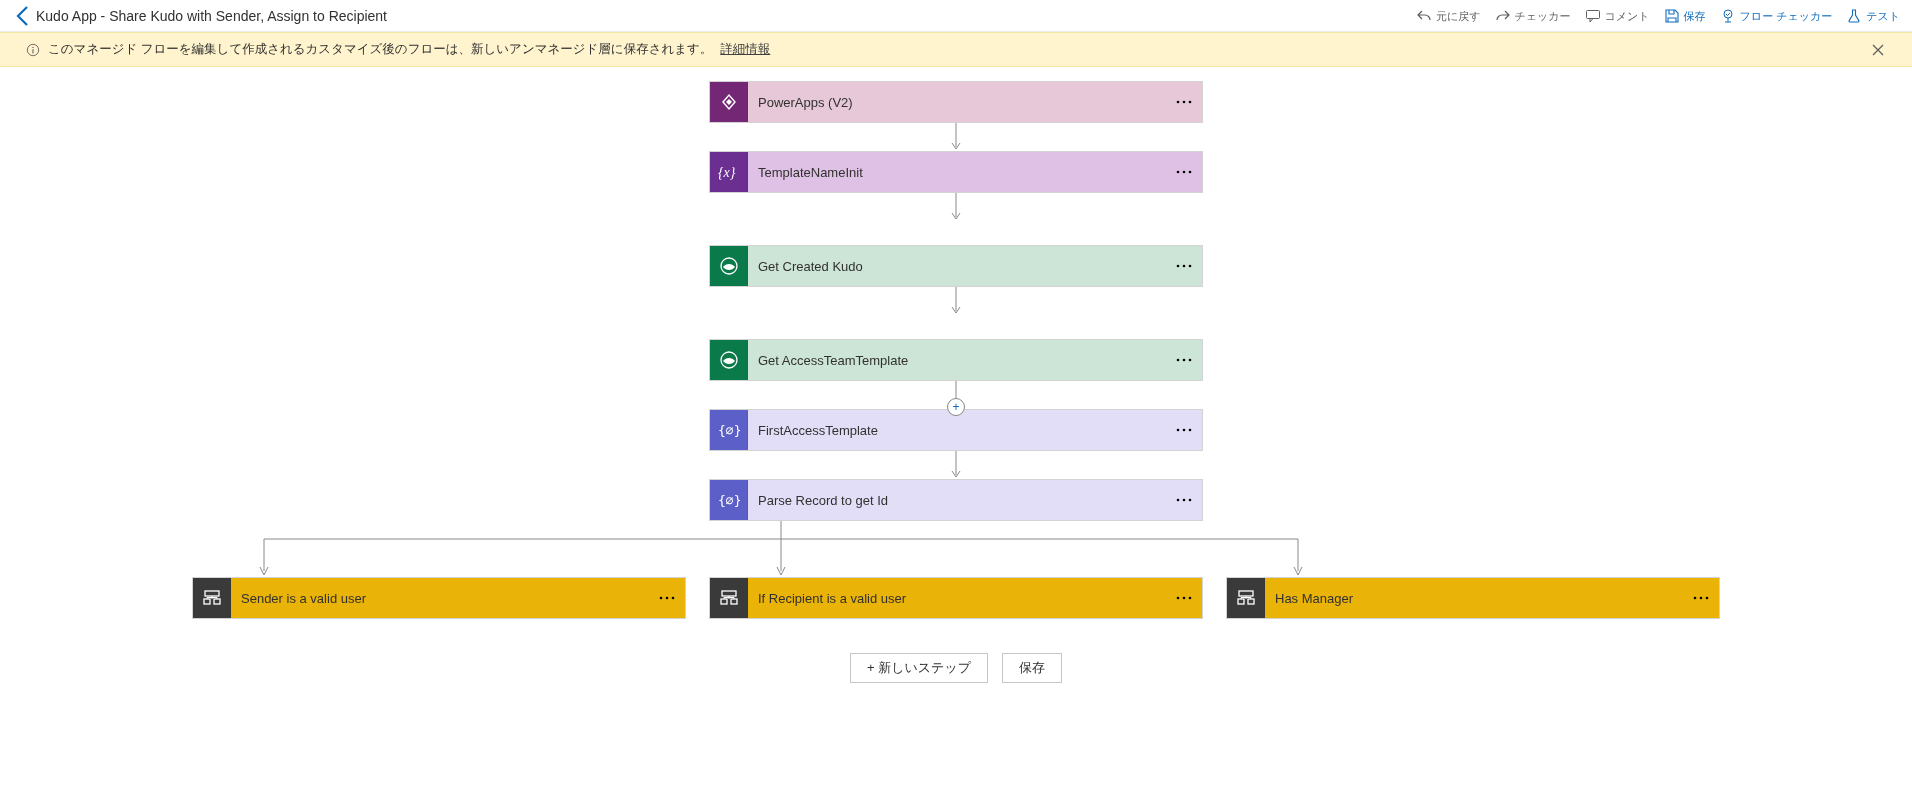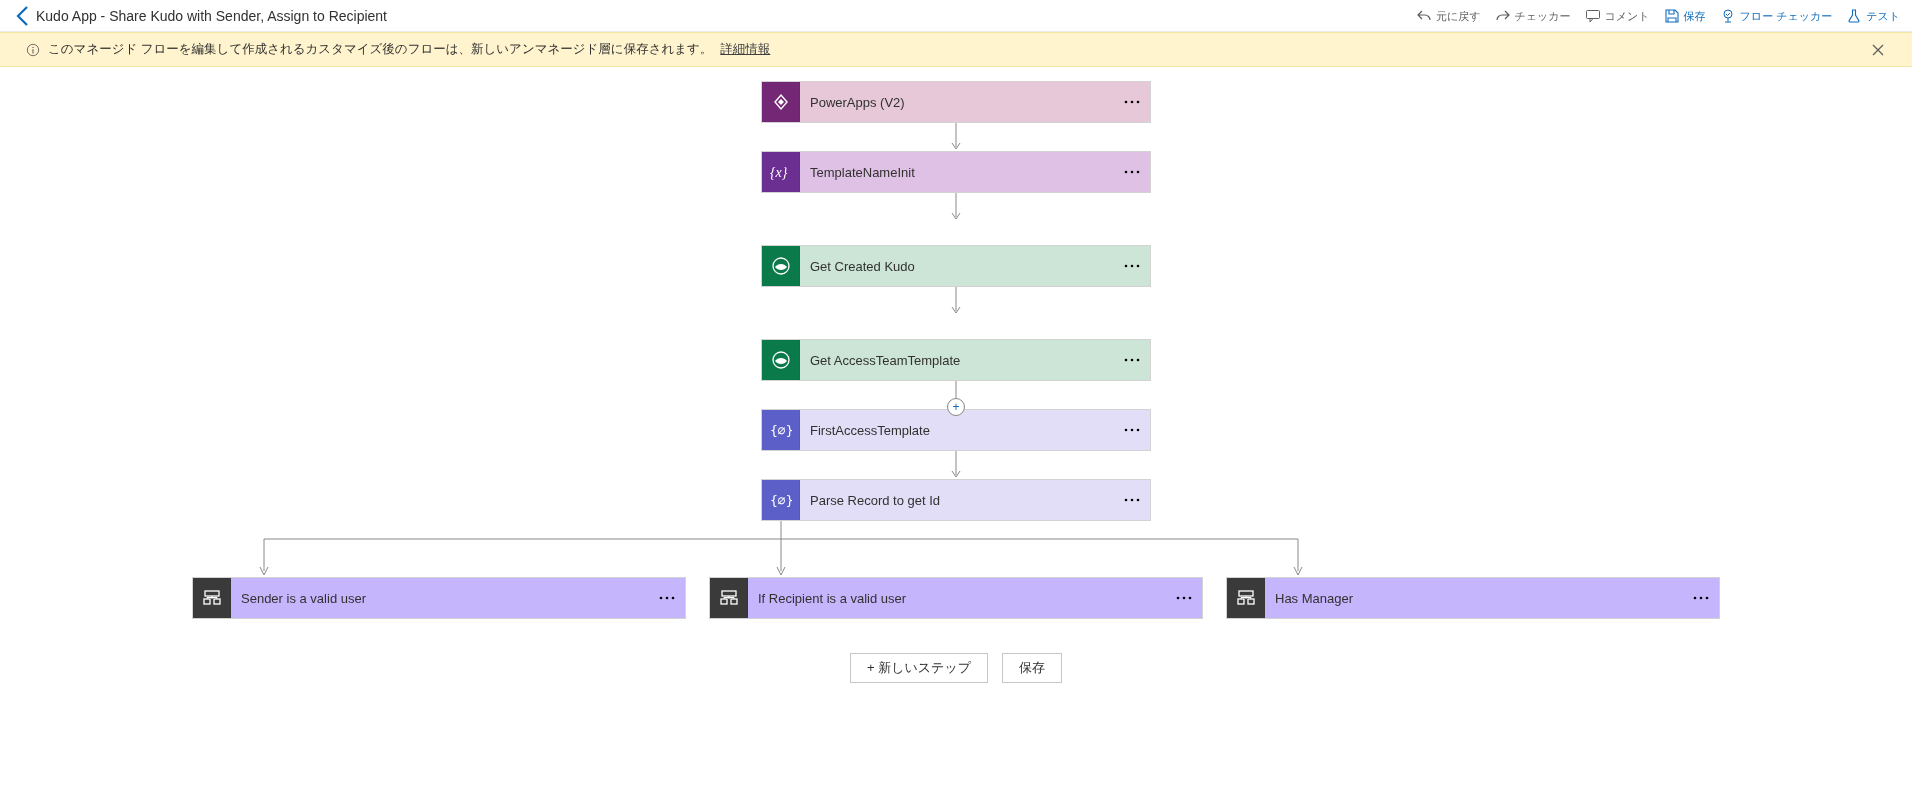--- a/index.html
+++ b/index.html
@@ -67,21 +67,21 @@
   .canvas {
     position: relative;
     padding: 14px 0 30px 0;
   }
   .step-col {
     display: flex;
     flex-direction: column;
     align-items: center;
   }
   .step-card {
-    width: 390px;
+    width: 494px;
     height: 42px;
     display: flex;
     align-items: center;
     border: 1px solid #d3d3d3;
     background: #fff;
     cursor: pointer;
   }
   .step-card .icon {
     width: 38px; height: 40px;
     display: flex; align-items: center; justify-content: center;
@@ -102,21 +102,21 @@
   }
   
   .c-pa     { background: #e6c8d8; }
   .c-pa .icon { background: #742774; }
   .c-var    { background: #e0c1e6; }
   .c-var .icon { background: #6b2e91; }
   .c-dv     { background: #cce5d6; margin-top: 24px; }
   .c-dv .icon { background: #0b7a4b; }
   .c-compose{ background: #e3def7; }
   .c-compose .icon { background: #5b5fc7; }
-  .c-scope  { background: #c4b5fd; }
+  .c-scope  { background: #eab308; }
   .c-scope .icon { background: #3a3a3a; }
   
   .arrow {
     height: 28px;
     display: flex; align-items: center; justify-content: center;
     position: relative;
   }
   .arrow svg { height: 28px; }
   .plus {
     position: absolute;

